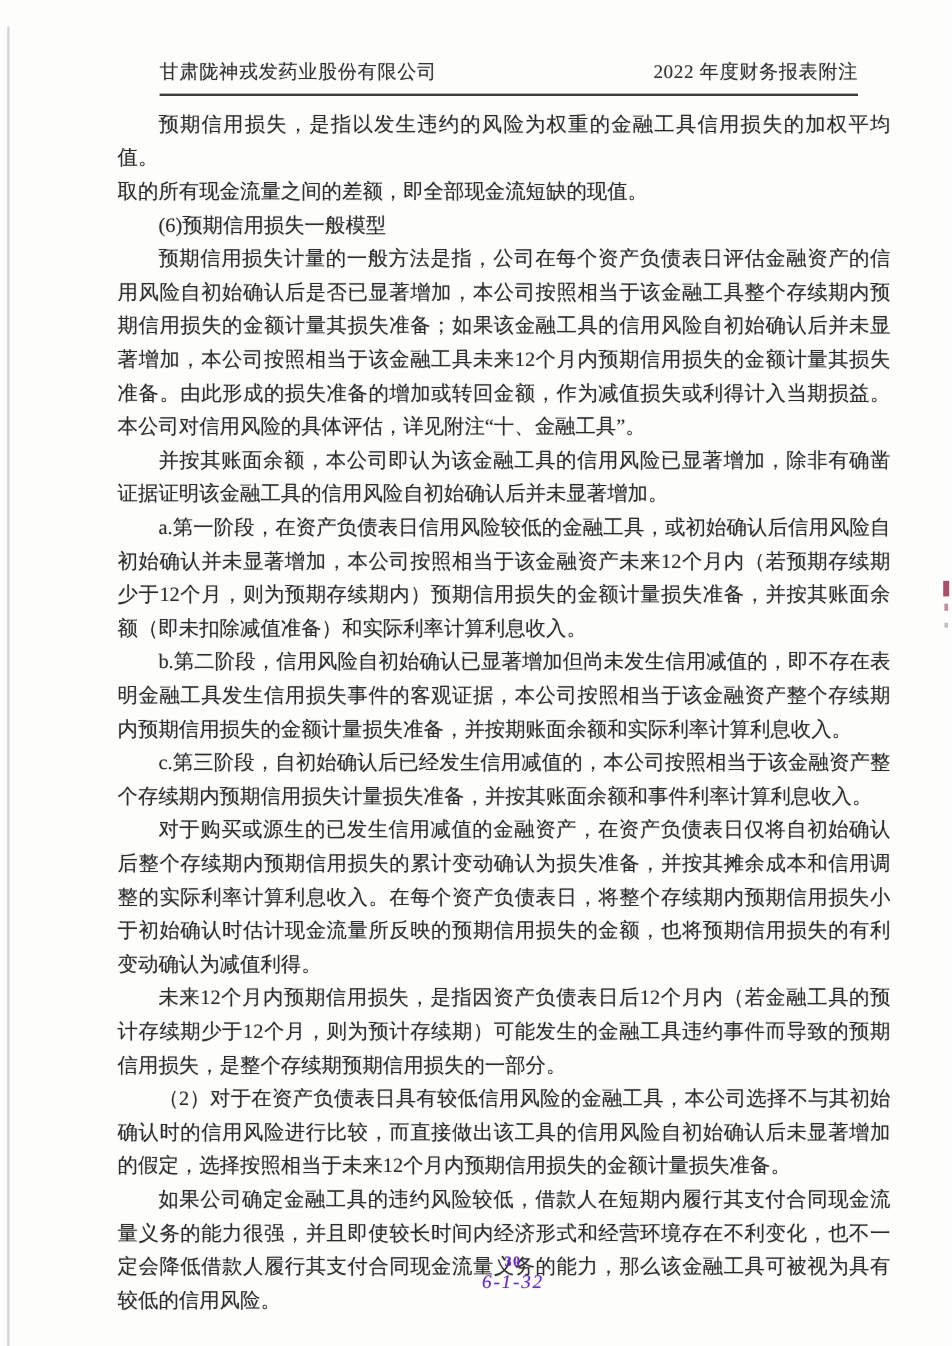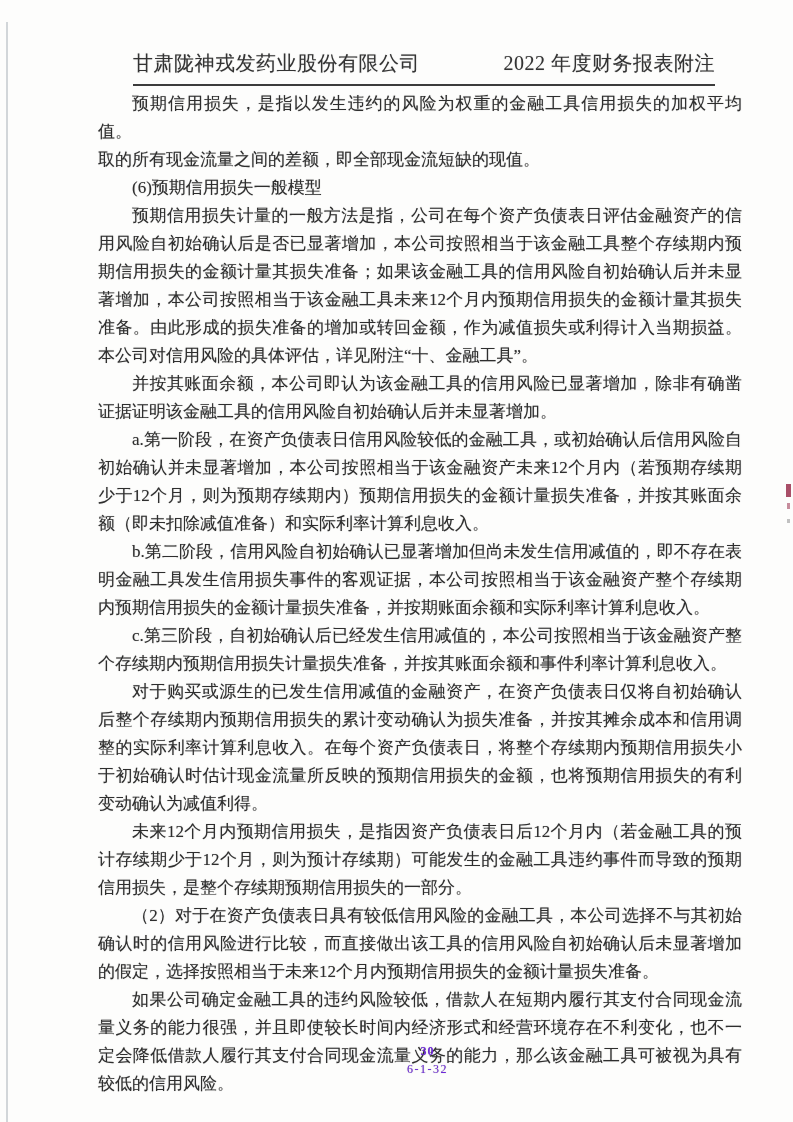--- a/index.html
+++ b/index.html
@@ -28,21 +28,21 @@
   }
   
   .header {
     position: absolute;
     left: 133px;
     top: 50px;
     width: 582px;
     display: flex;
     justify-content: space-between;
     align-items: flex-end;
-    font-size: 20px;
+    font-size: 16px;
     letter-spacing: 0.5px;
     padding-bottom: 7px;
     border-bottom: 2px solid #3c3c3c;
     color: #333333;
     text-shadow: 0 0 1px rgba(60,60,60,0.35);
   }
   
   .doc-body {
     position: absolute;
     left: 98px;
@@ -97,24 +97,25 @@
     color: #6d28d9;
   }
   .page-number {
     font-size: 12px;
     font-weight: bold;
     line-height: 14px;
     letter-spacing: 1px;
     text-shadow: 0 0 1px rgba(50,50,50,0.4);
   }
   .page-code {
-    font-size: 12px;
+    font-size: 16px;
     line-height: 22px;
     letter-spacing: 1.5px;
     text-shadow: 0 0 1px rgba(50,50,50,0.4);
+    font-style: italic;
   }
 </style>
 </head>
 <body>
 
 <div class="page">
 
   <div class="scan-edge-left"></div>
 
   <div class="header">

